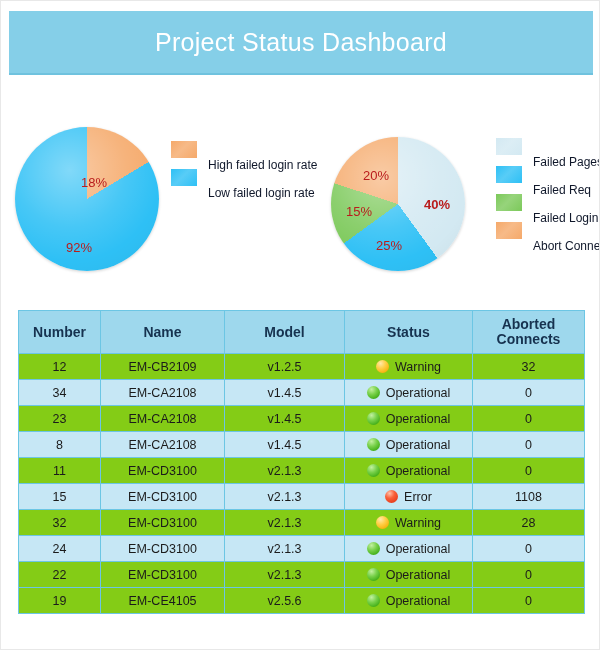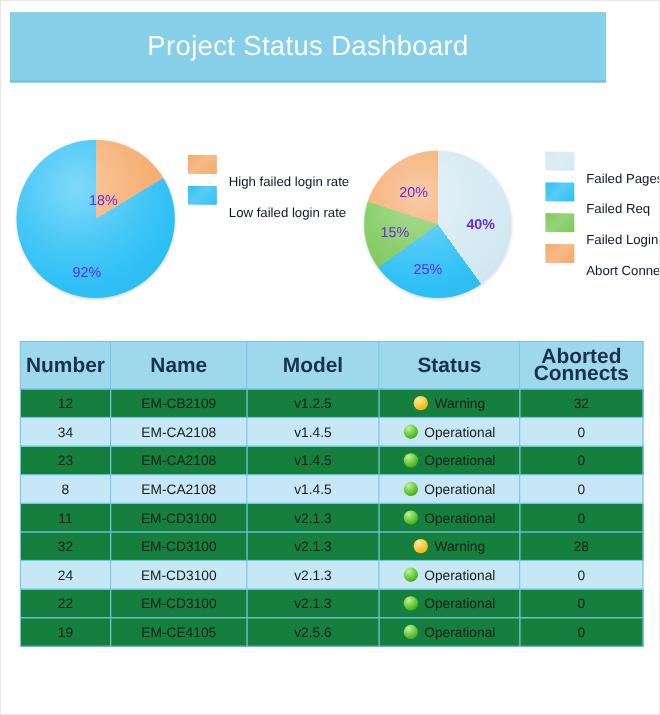--- a/index.html
+++ b/index.html
@@ -19,21 +19,21 @@
     border: 1px solid #e8e8e8;
     box-sizing: border-box;
     overflow: hidden;
   }
 
   
   #header-banner {
     position: absolute;
     left: 8px;
     top: 10px;
-    width: 542px;
+    width: 584px;
     height: 64px;
     background: #85cfe8;
     border-bottom: 2px solid #6fc2de;
     box-sizing: border-box;
     display: flex;
     align-items: center;
     justify-content: center;
   }
   #header-title {
     color: #ffffff;
@@ -67,21 +67,21 @@
     background: radial-gradient(circle at 38% 30%,
                 rgba(255,255,255,0.40) 0%,
                 rgba(255,255,255,0.12) 42%,
                 rgba(255,255,255,0.00) 68%,
                 rgba(0,0,0,0.05) 100%);
     pointer-events: none;
   }
   .pie-label {
     position: absolute;
     font-size: 13px;
-    color: #6d28d9;
+    color: #b91c1c;
     white-space: nowrap;
     transform: translate(-50%, -50%);
   }
 
   
   .legend {
     position: absolute;
   }
   .legend-row {
     display: flex;
@@ -118,26 +118,26 @@
     color: #1b1b1b;
     text-align: center;
     padding: 0;
   }
   #status-table th {
     background: #9ed8ed;
     color: #16324f;
     font-weight: bold;
     height: 42px;
     line-height: 15px;
-    font-size: 19px;
+    font-size: 14px;
   }
   #status-table td {
     height: 25px;
   }
-  tr.row-odd td { background: #15803d; }
+  tr.row-odd td { background: #84cc16; }
   tr.row-even td { background: #c6e7f5; }
 
   .col-number { width: 82px; }
   .col-name   { width: 124px; }
   .col-model  { width: 120px; }
   .col-status { width: 128px; }
   .col-aborted{ width: 112px; }
 
   .status-cell-inner {
     display: flex;
@@ -290,20 +290,32 @@
           <td>EM-CD3100</td>
           <td>v2.1.3</td>
           <td>
             <div class="status-cell-inner">
               <span class="status-dot dot-green"></span>
               <span class="status-text">Operational</span>
             </div>
           </td>
           <td>0</td>
         </tr>
+        <tr class="row-even">
+          <td>15</td>
+          <td>EM-CD3100</td>
+          <td>v2.1.3</td>
+          <td>
+            <div class="status-cell-inner">
+              <span class="status-dot dot-red"></span>
+              <span class="status-text">Error</span>
+            </div>
+          </td>
+          <td>1108</td>
+        </tr>
         <tr class="row-odd">
           <td>32</td>
           <td>EM-CD3100</td>
           <td>v2.1.3</td>
           <td>
             <div class="status-cell-inner">
               <span class="status-dot dot-yellow"></span>
               <span class="status-text">Warning</span>
             </div>
           </td>

